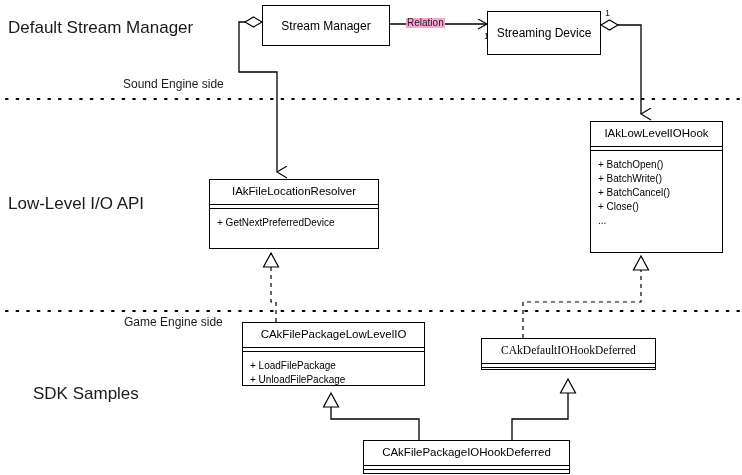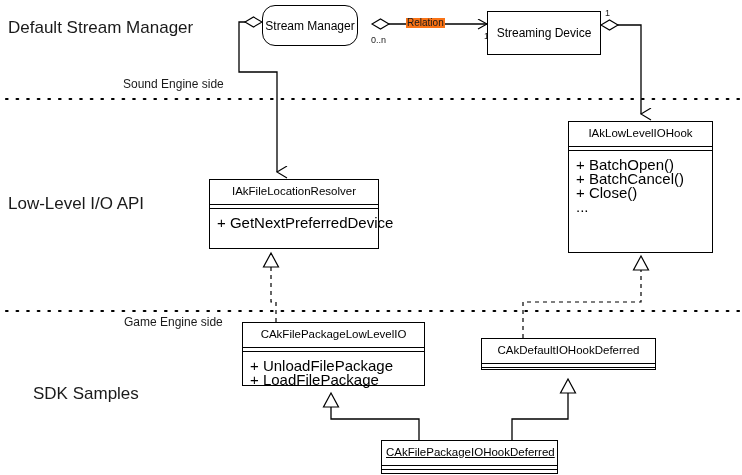--- a/index.html
+++ b/index.html
@@ -34,21 +34,21 @@
     font-size: 12px;
     color: #1a1a1a;
     white-space: nowrap;
     line-height: 1;
   }
   .edge-label {
     position: absolute;
     font-size: 10px;
     color: #1a1a1a;
     white-space: nowrap;
-    background: #f97316;
+    background: #f9a8d4;
     line-height: 1;
     padding: 0 1px;
   }
   .mult-label {
     position: absolute;
     font-size: 9px;
     color: #1a1a1a;
     white-space: nowrap;
     line-height: 1;
   }
@@ -74,21 +74,21 @@
     width: 100%;
   }
   .uml-sep-gap {
     height: 3px;
     width: 100%;
     background: #ffffff;
   }
   .uml-members {
     box-sizing: border-box;
     padding: 7px 0 4px 7px;
-    font-size: 15px;
+    font-size: 10px;
     color: #000000;
     line-height: 14px;
   }
   .uml-member {
     white-space: nowrap;
   }
   .plain-box {
     position: absolute;
     box-sizing: border-box;
     border: 1px solid #000000;
@@ -170,69 +170,70 @@
   <div class="edge-label" style="left:406px; top:18px;">Relation</div>
 
   <div class="mult-label" style="left:267px; top:9px;">1</div>
 
   <div class="mult-label" style="left:371px; top:36px;">0..n</div>
 
   <div class="mult-label" style="left:484px; top:32px;">1</div>
 
   <div class="mult-label" style="left:605px; top:9px;">1</div>
 
-  <div class="plain-box" style="left:262px; top:5px; width:96px; height:41px;border-radius:13px;">
+  <div class="plain-box" style="left:262px; top:5px; width:128px; height:41px;">
     <span>Stream Manager</span>
   </div>
 
   <div class="plain-box" style="left:487px; top:3px; width:114px; height:44px;margin-top:8px;">
     <span>Streaming Device</span>
   </div>
 
   <div class="uml-box" style="left:197px; top:179px; width:170px; height:70px;margin-left:12px;">
     <div class="uml-title">IAkFileLocationResolver</div>
     <div class="uml-sep"></div>
     <div class="uml-sep-gap"></div>
     <div class="uml-sep"></div>
     <div class="uml-members">
       <div class="uml-member">+ GetNextPreferredDevice</div>
     </div>
   </div>
 
-  <div class="uml-box" style="left:568px; top:121px; width:145px; height:132px;">
+  <div class="uml-box" style="left:590px; top:121px; width:133px; height:132px;">
     <div class="uml-title">IAkLowLevelIOHook</div>
     <div class="uml-sep"></div>
     <div class="uml-sep-gap"></div>
     <div class="uml-sep"></div>
     <div class="uml-members">
       <div class="uml-member">+ BatchOpen()</div>
+      <div class="uml-member">+ BatchWrite()</div>
       <div class="uml-member">+ BatchCancel()</div>
       <div class="uml-member">+ Close()</div>
       <div class="uml-member">...</div>
     </div>
   </div>
 
   <div class="uml-box" style="left:242px; top:322px; width:183px; height:64px;">
     <div class="uml-title">CAkFilePackageLowLevelIO</div>
     <div class="uml-sep"></div>
     <div class="uml-sep-gap"></div>
     <div class="uml-sep"></div>
     <div class="uml-members">
+      <div class="uml-member">+ LoadFilePackage</div>
       <div class="uml-member">+ UnloadFilePackage</div>
-      <div class="uml-member">+ LoadFilePackage</div>
     </div>
   </div>
 
-  <div class="uml-box" style="left:481px; top:338px; width:175px; height:32px;">
+  <div class="uml-box" style="left:481px; top:338px; width:175px; height:32px;font-family:Liberation Serif, serif;">
     <div class="uml-title">CAkDefaultIOHookDeferred</div>
     <div class="uml-sep"></div>
     <div class="uml-sep-gap"></div>
     <div class="uml-sep"></div>
   </div>
 
-  <div class="uml-box" style="left:381px; top:440px; width:177px; height:34px;text-decoration:underline;">
+  <div class="uml-box" style="left:363px; top:440px; width:207px; height:34px;">
     <div class="uml-title">CAkFilePackageIOHookDeferred</div>
     <div class="uml-sep"></div>
     <div class="uml-sep-gap"></div>
     <div class="uml-sep"></div>
   </div>
 
 </div>
 
 </body></html>

